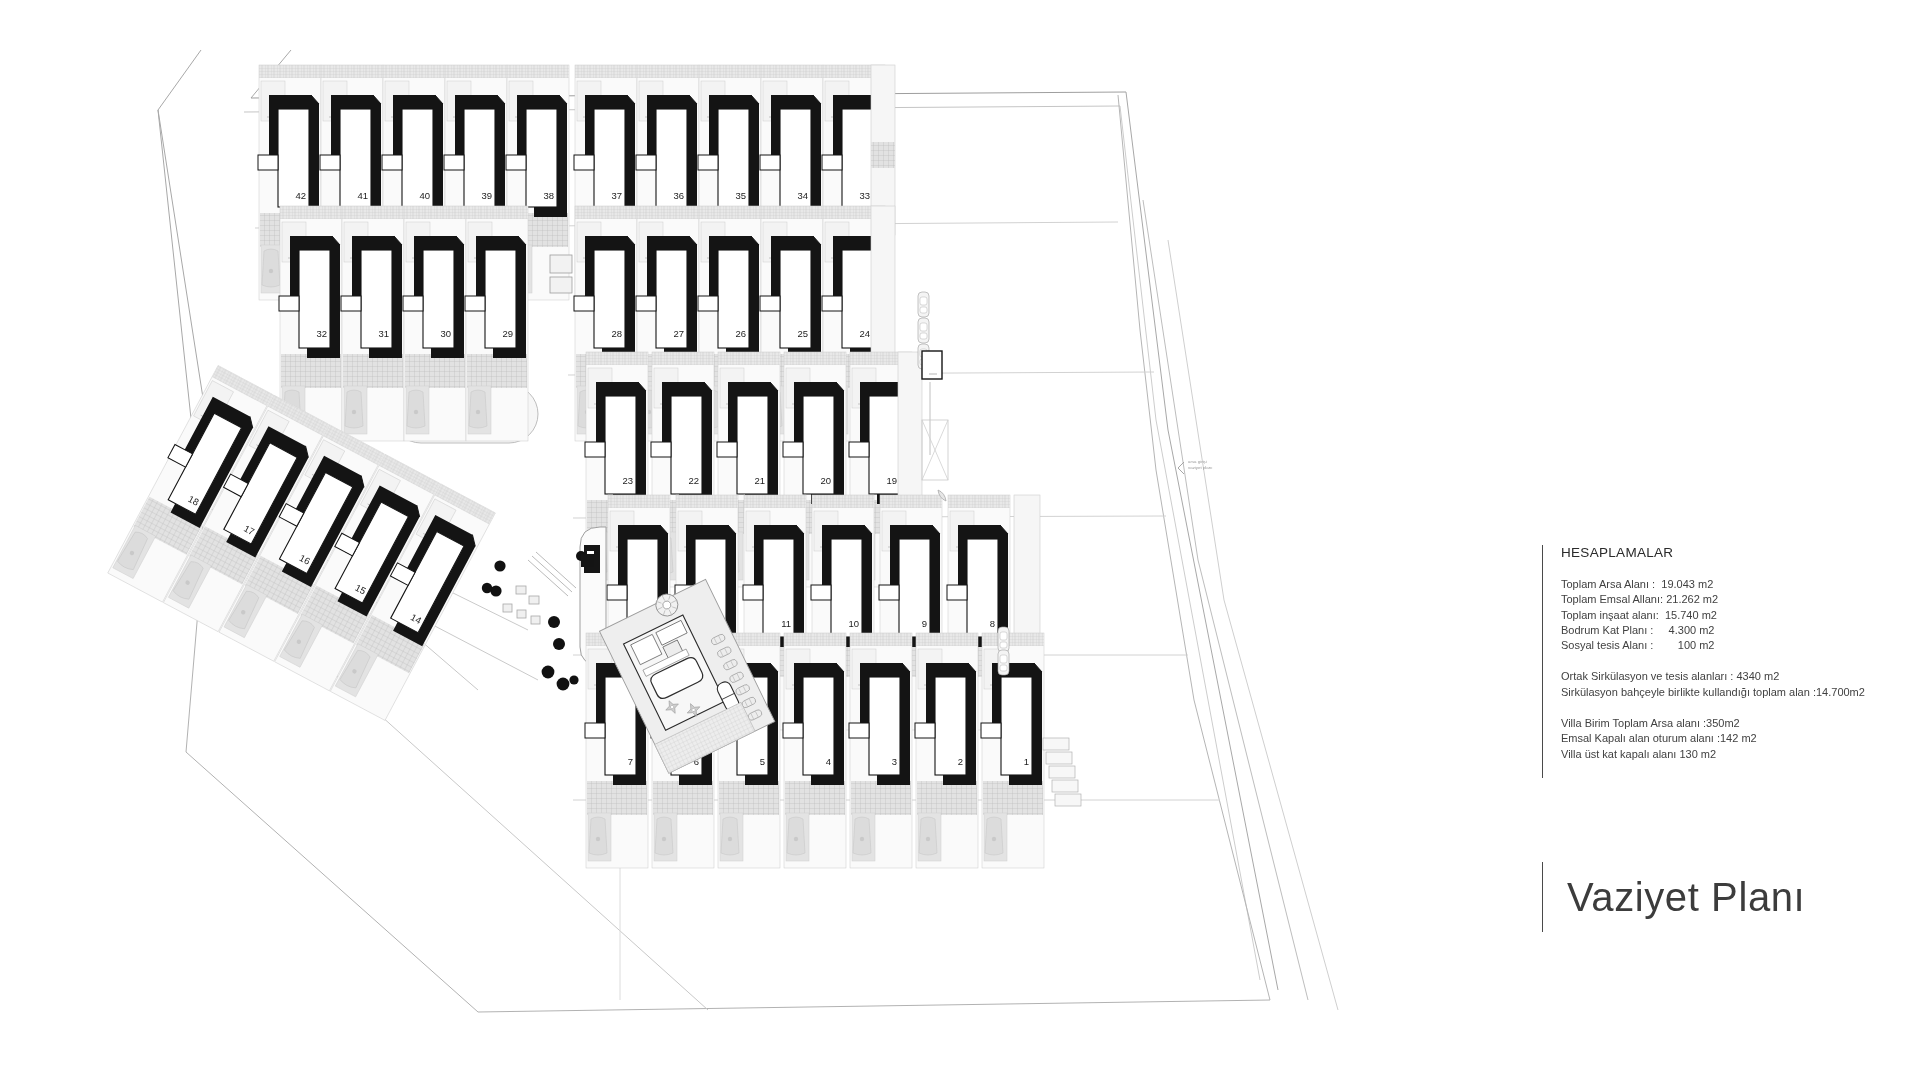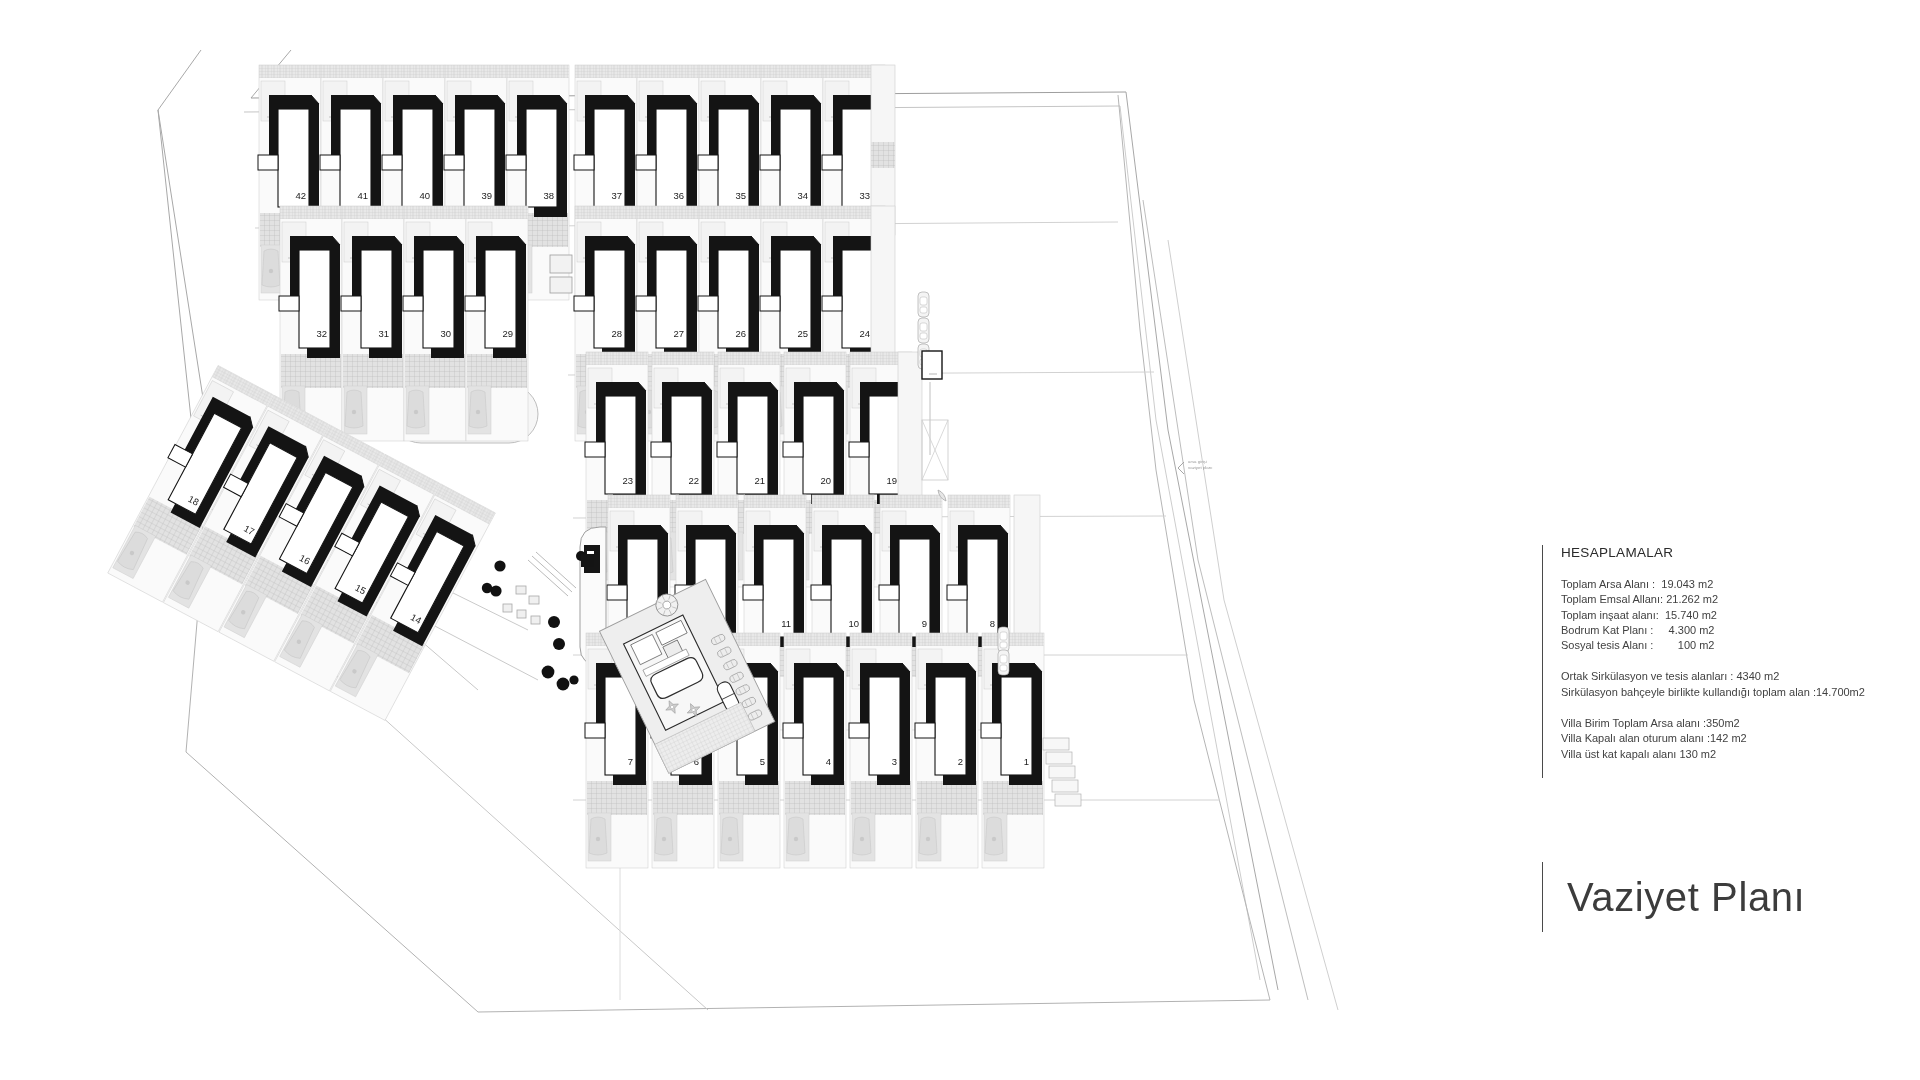--- a/index.html
+++ b/index.html
@@ -419,21 +419,21 @@
       <div class="ln">Sosyal tesis Alanı :        100 m2</div>
     </div>
 
     <div class="grp">
       <div class="ln">Ortak Sirkülasyon ve tesis alanları : 4340 m2</div>
       <div class="ln">Sirkülasyon bahçeyle birlikte kullandığı toplam alan :14.700m2</div>
     </div>
 
     <div class="grp" style="">
       <div class="ln">Villa Birim Toplam Arsa alanı :350m2</div>
-      <div class="ln">Villa Kapalı alan oturum alanı :142 m2</div>
+      <div class="ln">Emsal Kapalı alan oturum alanı :142 m2</div>
       <div class="ln">Villa üst kat kapalı alanı 130 m2</div>
     </div>
   </div>
 
   <div id="titleblock">
     <div class="big">Vaziyet Planı</div>
   </div>
 
 </div>
 

